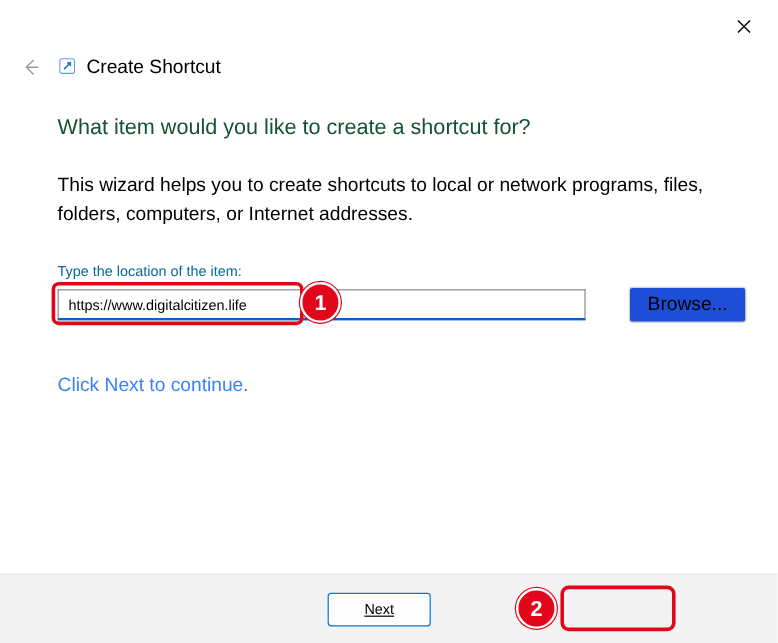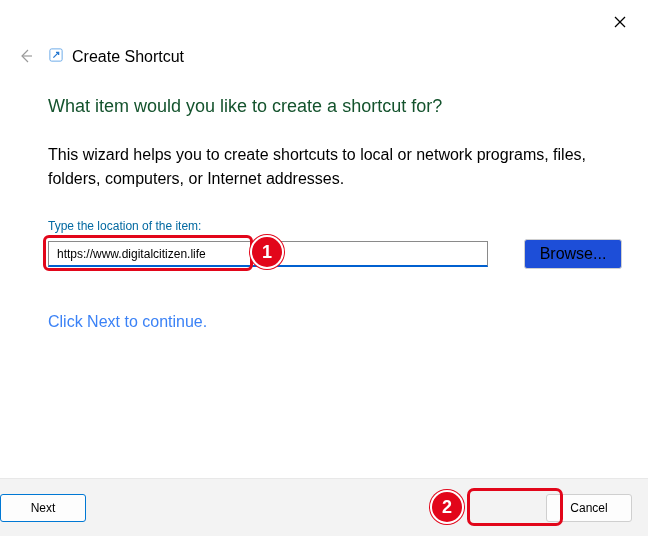--- a/index.html
+++ b/index.html
@@ -126,23 +126,24 @@
     .footer {
       position: absolute;
       left: 0;
       right: 0;
       bottom: 0;
       height: 58px;
       background: #f3f3f3;
       border-top: 1px solid #e8e8e8;
       display: flex;
       align-items: center;
-      justify-content: space-between;
+      justify-content: center;
       padding-right: 16px;
       gap: 8px;
+      text-decoration: underline;
     }
     .footer-btn {
       width: 86px;
       height: 28px;
       border: 1px solid #cfcfcf;
       background: #fdfdfd;
       border-radius: 3px;
       font-size: 12px;
       font-family: inherit;
       cursor: pointer;
@@ -231,21 +232,20 @@
     <div class="field-label">Type the location of the item:</div>
     <div class="input-row">
       <input type="text" class="location-input" value="https://www.digitalcitizen.life" style="">
       <button class="browse-btn">Browse...</button>
     </div>
     <div class="continue-text">Click Next to continue.</div>
   </div>
 
   <div class="footer">
     <button class="footer-btn primary">Next</button>
-    <button class="footer-btn">Cancel</button>
   </div>
 
   <div class="annot-box input-box"></div>
   <div class="annot-circle c1">1</div>
   <div class="annot-box next-box"></div>
   <div class="annot-circle c2">2</div>
 
 </div>
 
 </body></html>

